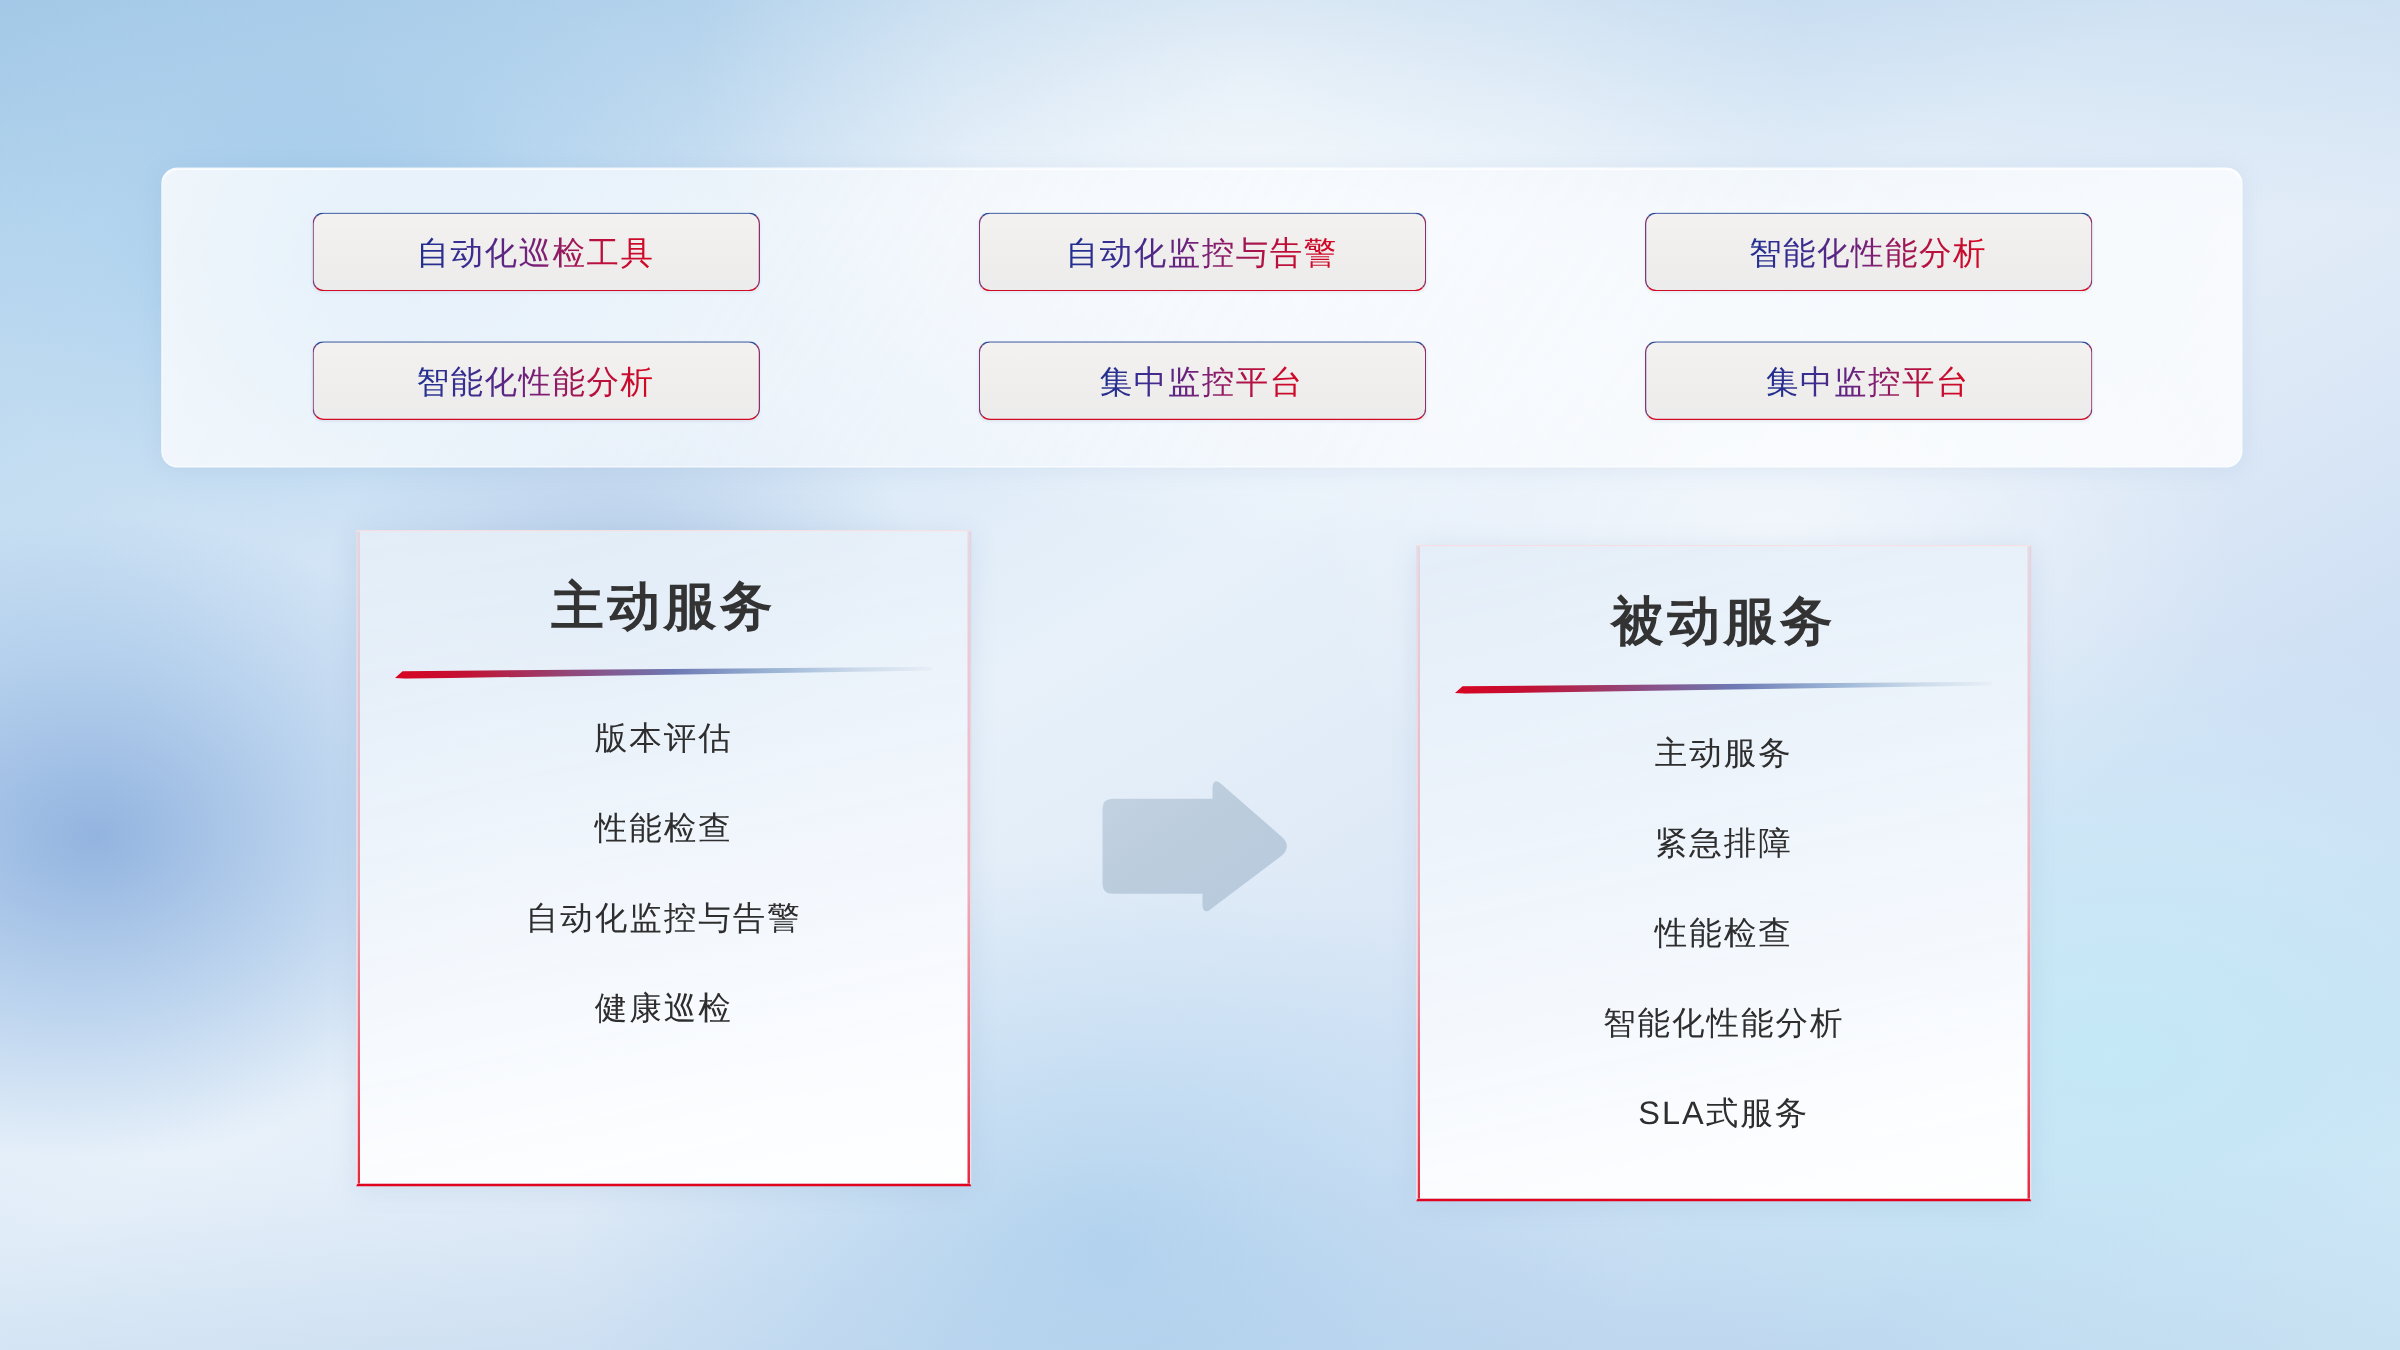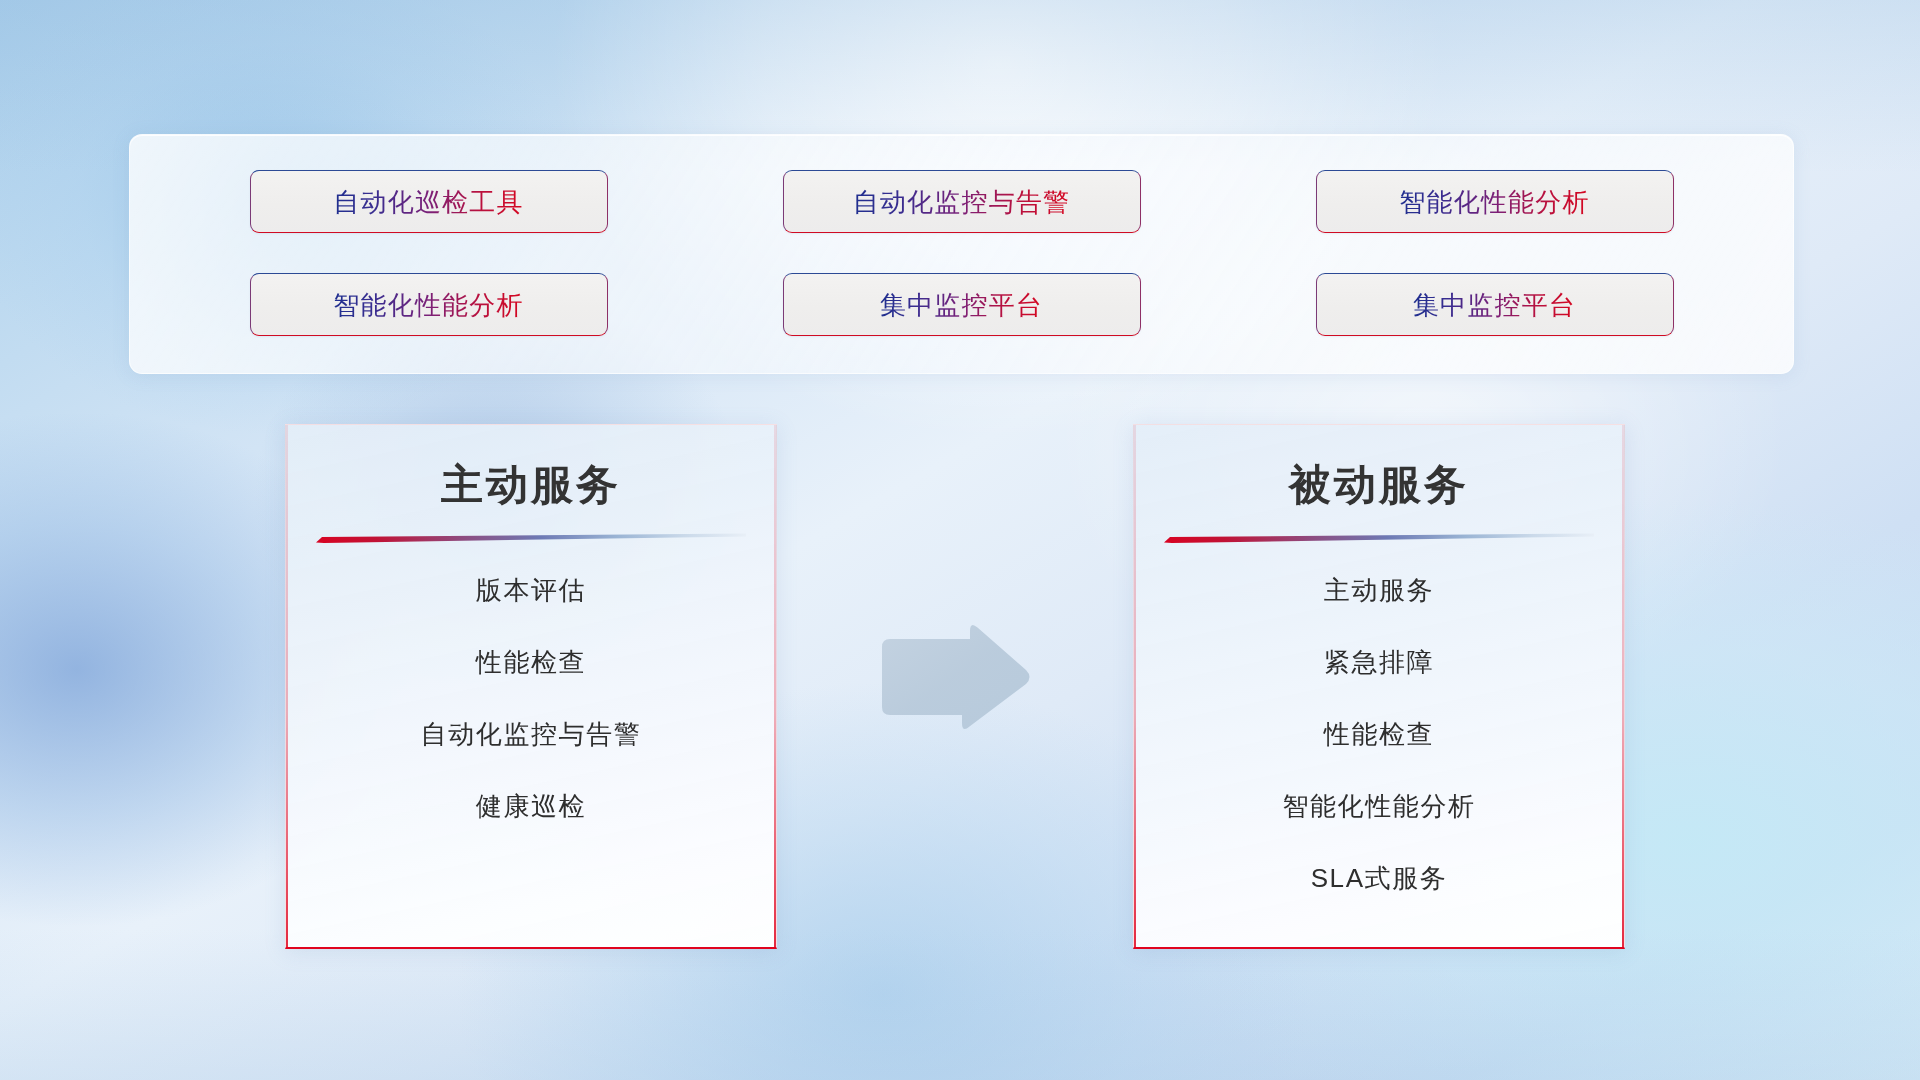--- a/index.html
+++ b/index.html
@@ -160,21 +160,21 @@
   }
   .service-card::after {
     content: "";
     position: absolute;
     right: 0; top: 0; bottom: 0;
     width: 2px;
     background: linear-gradient(180deg, rgba(224,4,31,0.10) 0%, rgba(224,4,31,0.30) 55%, rgba(224,4,31,0.85) 100%);
   }
 
   #card-active  { left: 285px; top: 424px; }
-  #card-passive { left: 1133px; top: 424px; }
+  #card-passive { left: 1133px; top: 436px; }
 
   .card-title {
     position: relative;
     z-index: 2;
     margin: 36px 0 0 0;
     text-align: center;
     font-size: 42px;
     font-weight: 700;
     color: #333333;
     letter-spacing: 3px;

